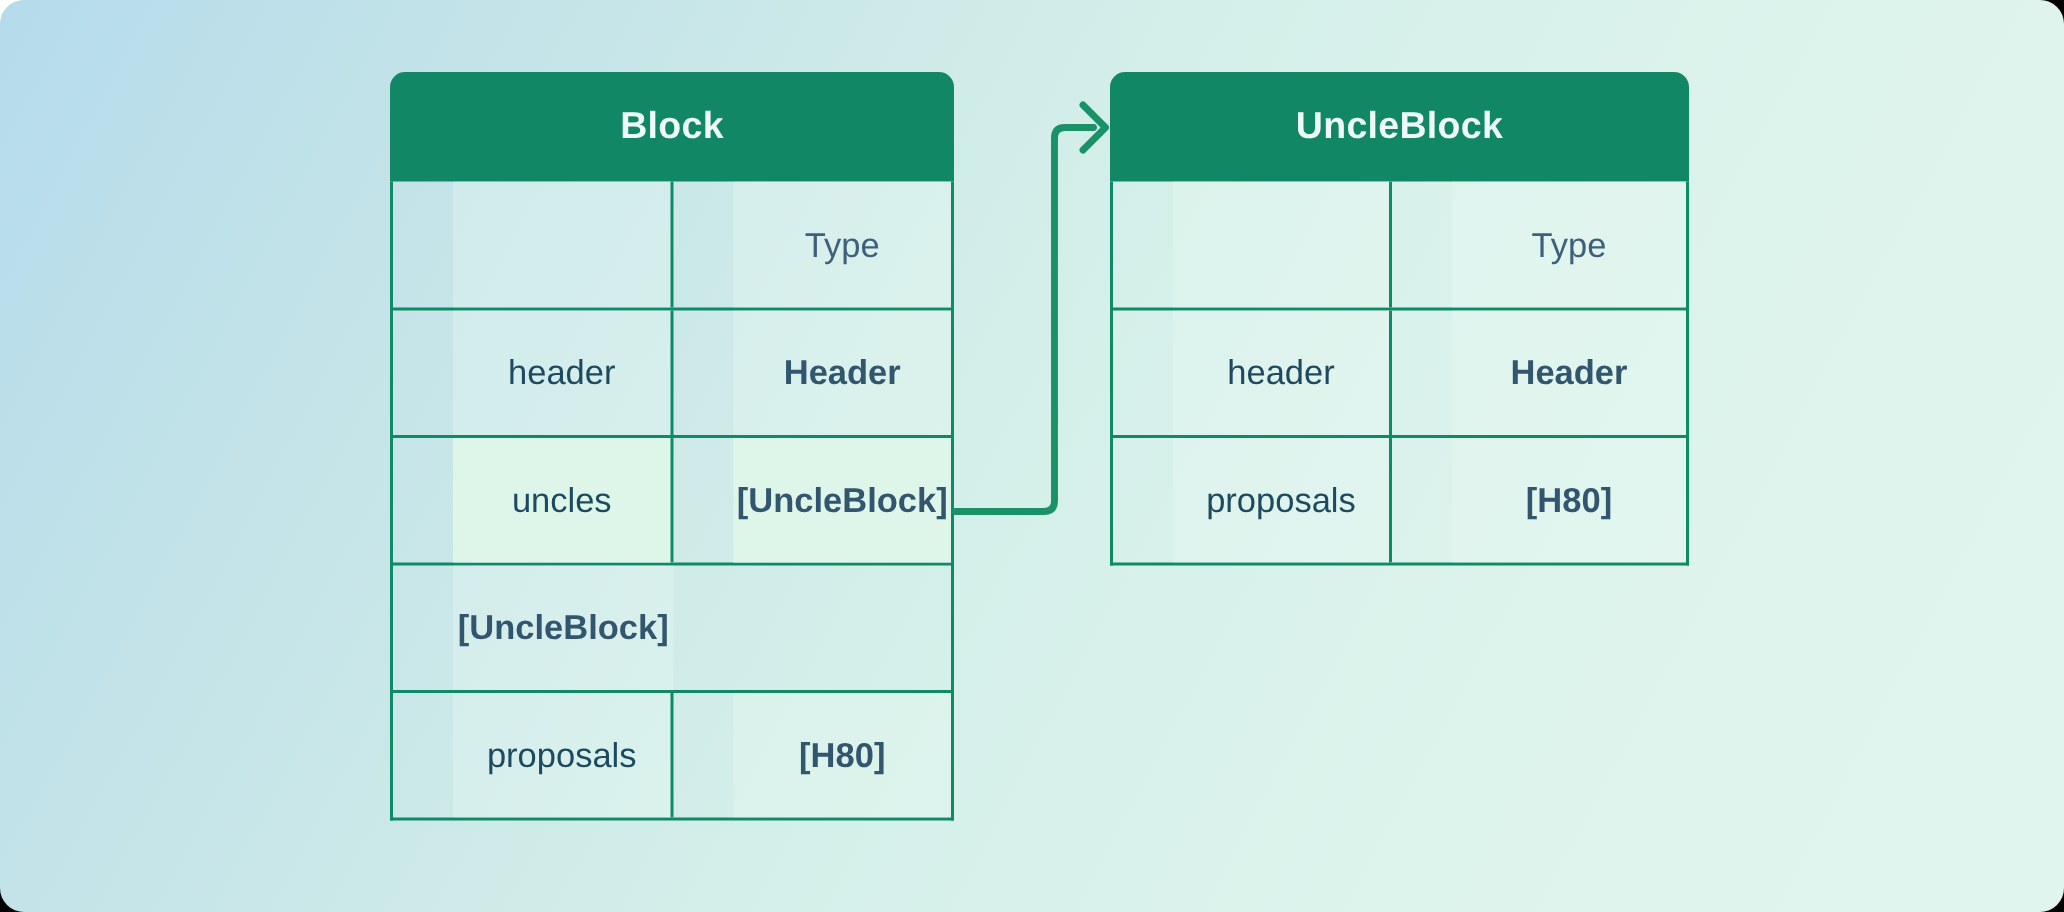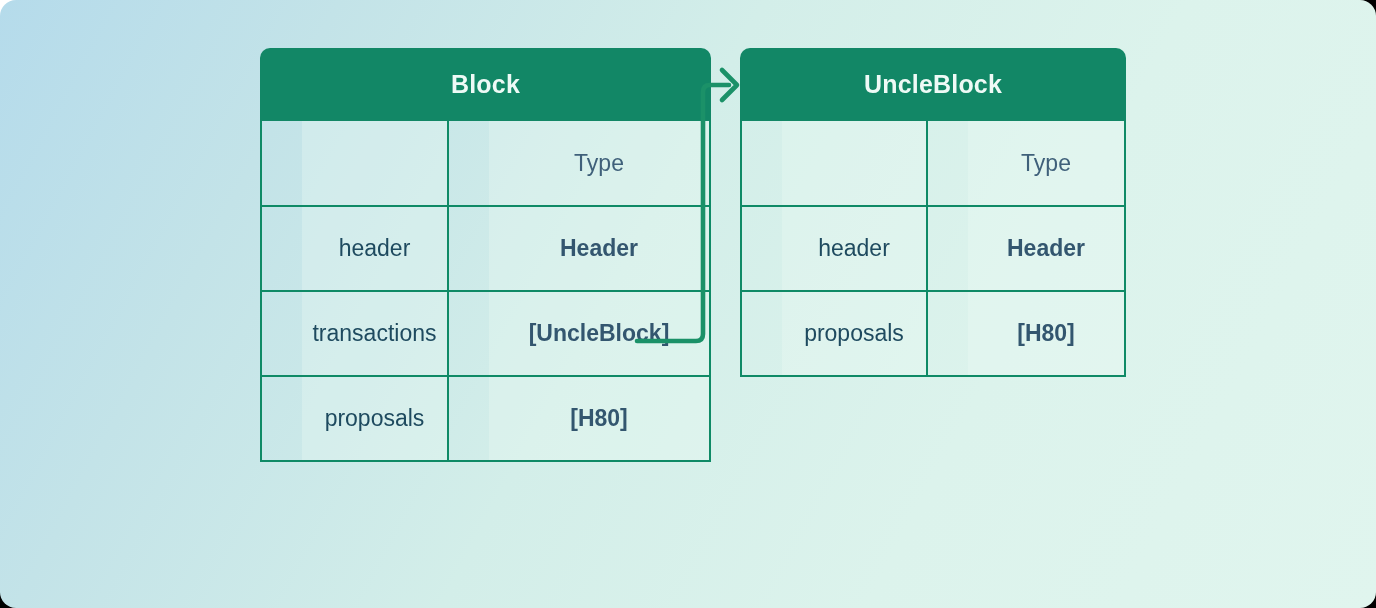--- a/index.html
+++ b/index.html
@@ -65,21 +65,21 @@
     color: var(--text);
     margin-left: 40px;
   }
   .cell.name { border-right: 2px solid var(--border); }
   .cell.value { font-weight: bold; color: var(--value-text); }
   .row.type-row .cell.value {
     font-weight: normal;
     color: var(--type-label);
   }
   .row.highlight .cell { background: var(--row-highlight); }
-  #table-block { left: 260px; top: 48px; width: 451px; }
+  #table-block { left: 260px; top: 48px; width: 376px; }
   #table-block .row { grid-template-columns: 187px 1fr; }
   #table-uncleblock { left: 740px; top: 48px; width: 386px; }
   #table-uncleblock .row { grid-template-columns: 186px 1fr; }
   .relation-arrow {
     position: absolute;
     left: 632px; top: 60px;
     width: 116px; height: 292px;
     z-index: 2;
   }
 </style>
@@ -96,22 +96,25 @@
     </div>
     <div class="entity-body">
       <div class="row type-row">
         <div class="cell name"></div>
         <div class="cell value">Type</div>
       </div>
       <div class="row">
         <div class="cell name">header</div>
         <div class="cell value">Header</div>
       </div>
+      <div class="row highlight">
+        <div class="cell name">uncles</div>
+        <div class="cell value">[UncleBlock]</div>
+      </div>
       <div class="row">
-        <div class="cell name">transactions</div>
         <div class="cell value">[UncleBlock]</div>
       </div>
       <div class="row">
         <div class="cell name">proposals</div>
         <div class="cell value">[H80]</div>
       </div>
     </div>
   </div>
 
   <div class="entity" id="table-uncleblock">

